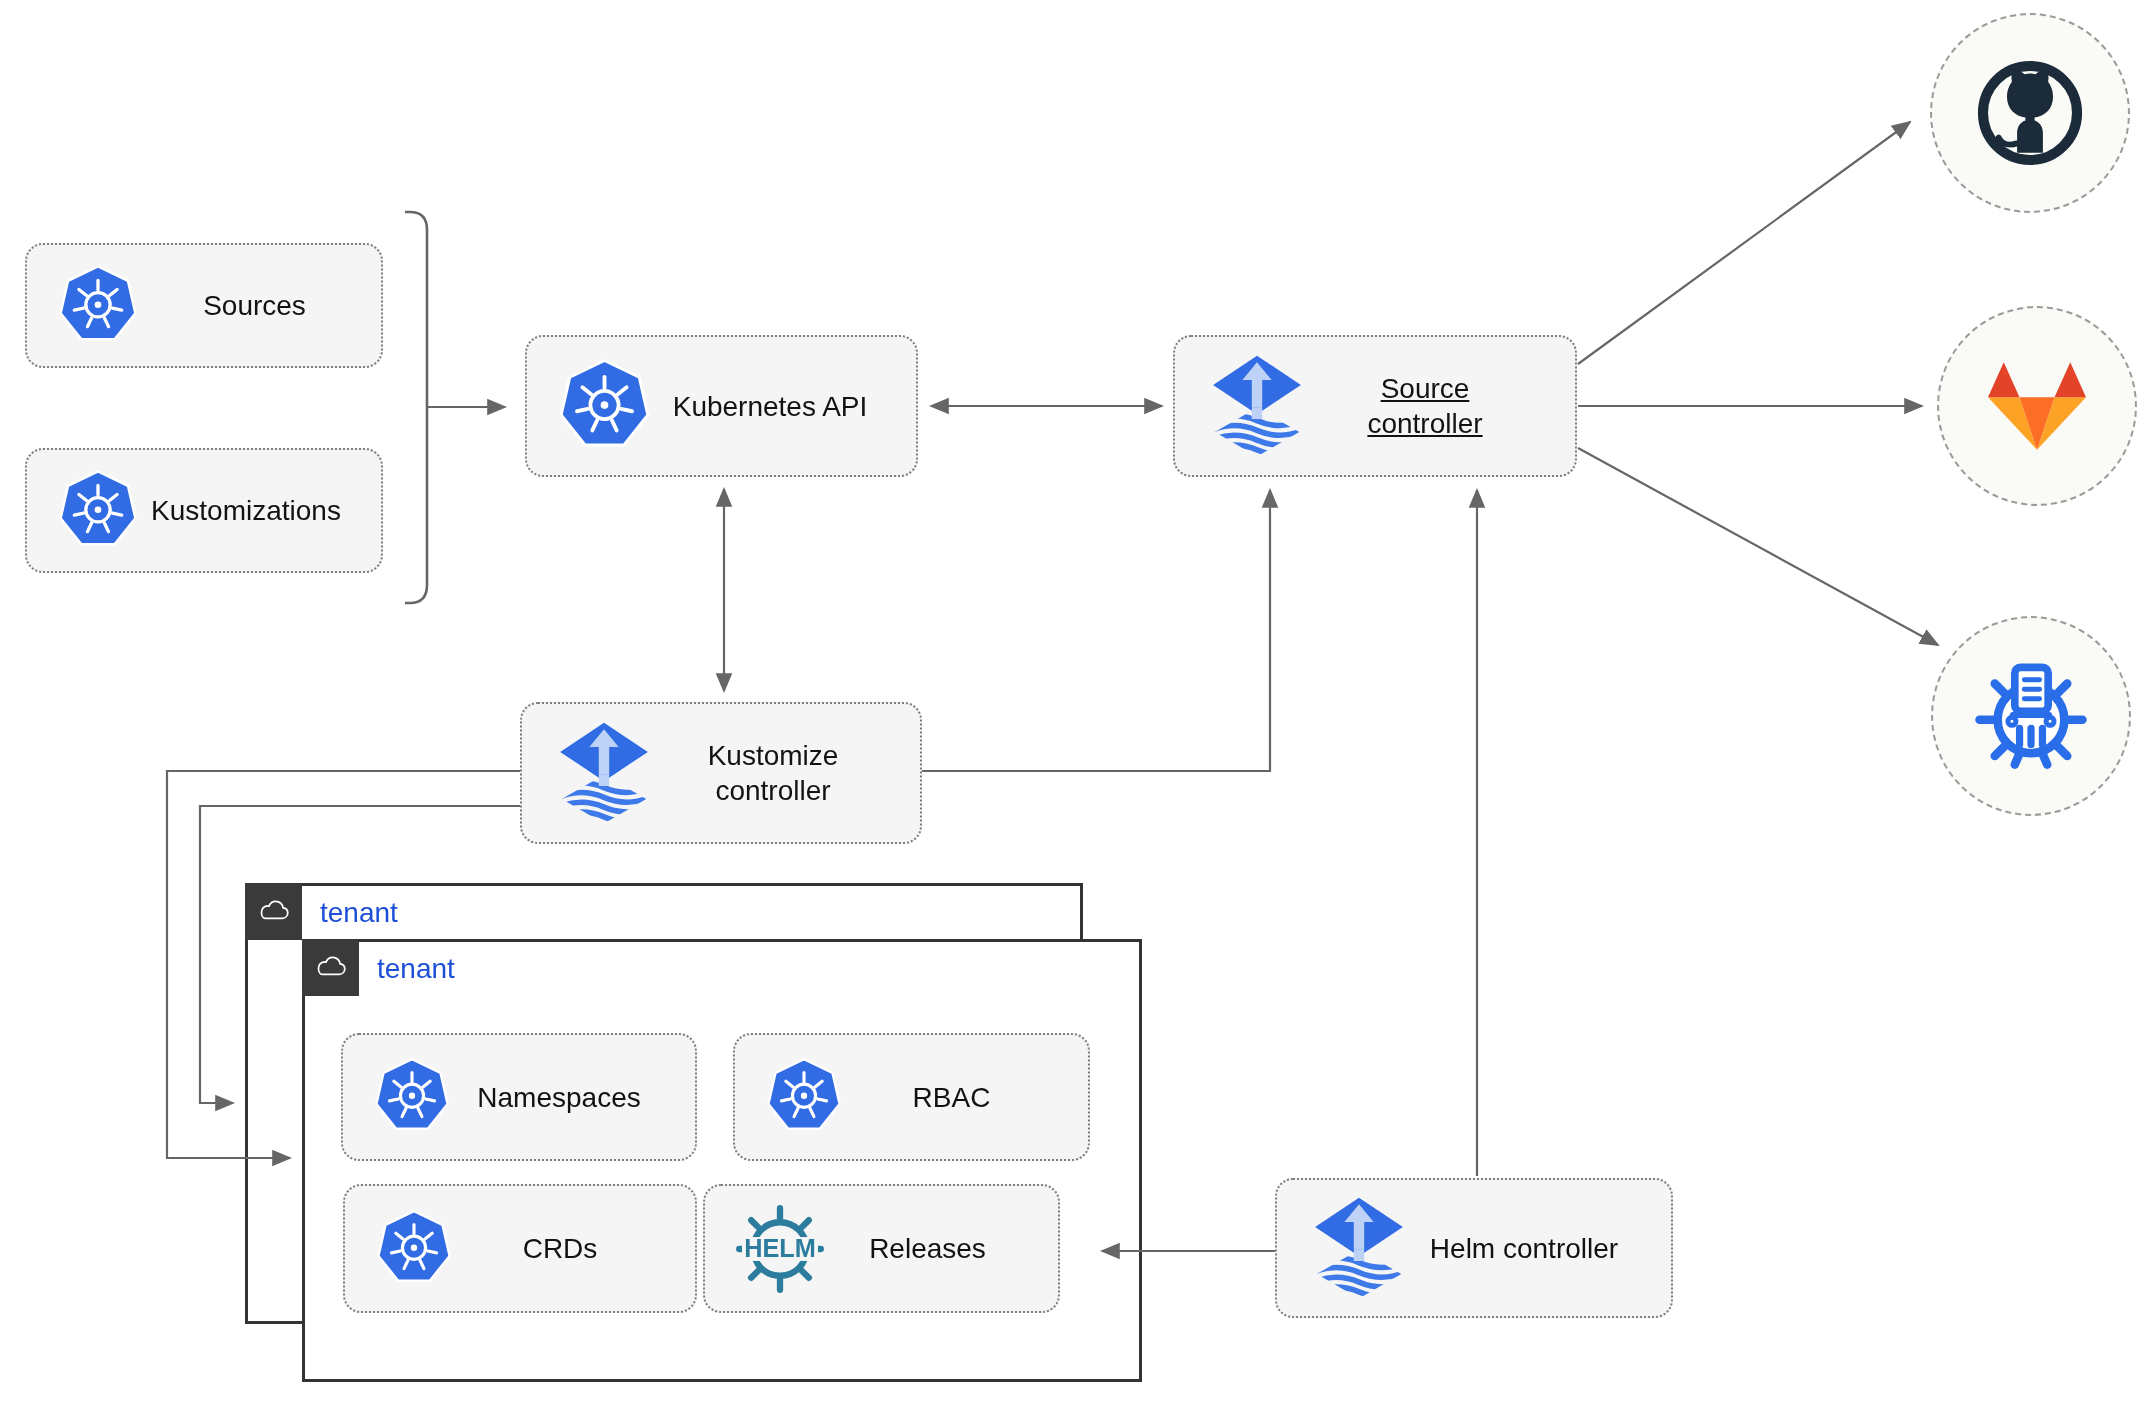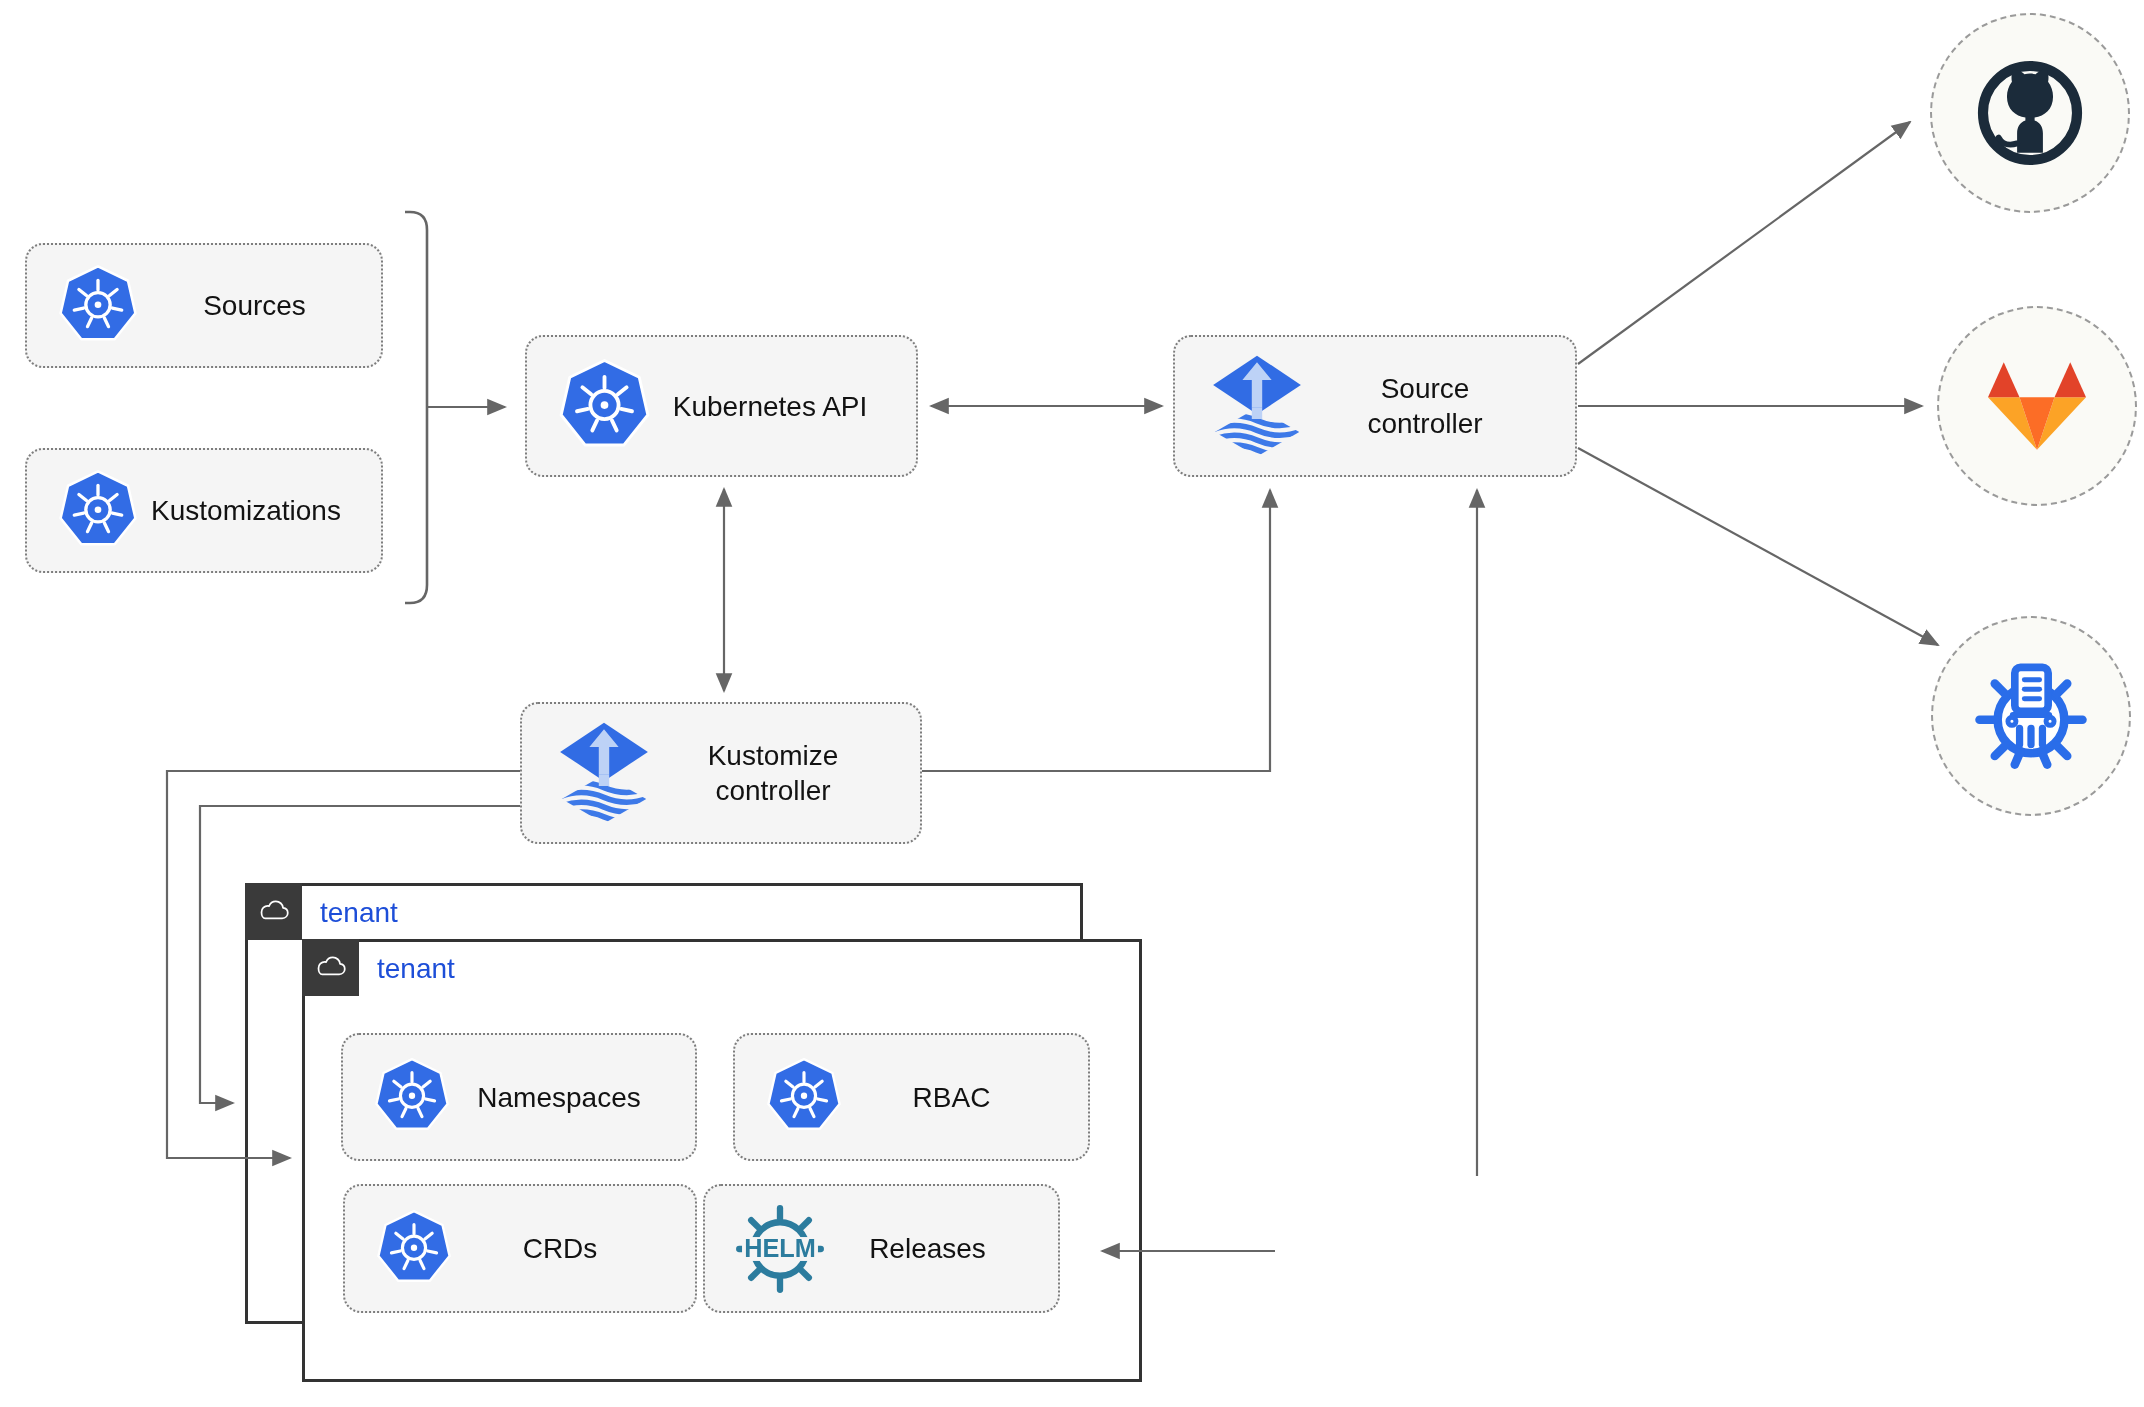--- a/index.html
+++ b/index.html
@@ -184,32 +184,40 @@
       </span>
     <span class="label">Kubernetes API</span>
   </div>
 
   <div class="node" style="left:1173px;top:335px;width:404px;height:142px;">
     <span class="icon">
       <svg width="104" height="104">
           <use href="#flux"></use>
         </svg>
       </span>
-    <span class="label" style="max-width:210px;margin:4px auto;padding-right:34px;">Source controller</span>
+    <span class="label" style="max-width:210px;margin:4px auto;padding-right:34px;text-decoration:underline;">Source controller</span>
   </div>
 
   <div class="node" style="left:520px;top:702px;width:402px;height:142px;">
     <span class="icon">
       <svg width="104" height="104">
           <use href="#flux"></use>
         </svg>
       </span>
     <span class="label" style="max-width:230px;margin:0 auto;padding-right:30px;">Kustomize controller</span>
   </div>
 
+  <div class="node" style="left:1275px;top:1178px;width:398px;height:140px;">
+    <span class="icon">
+      <svg width="104" height="104">
+          <use href="#flux"></use>
+        </svg>
+      </span>
+    <span class="label" style="max-width:220px;margin:0 auto;padding-right:34px;">Helm controller</span>
+  </div>
 
   <div class="node" style="left:341px;top:1033px;width:356px;height:128px;">
     <span class="icon">
       <svg width="78" height="78">
           <use href="#k8s"></use>
         </svg>
       </span>
     <span class="label">Namespaces</span>
   </div>
 

